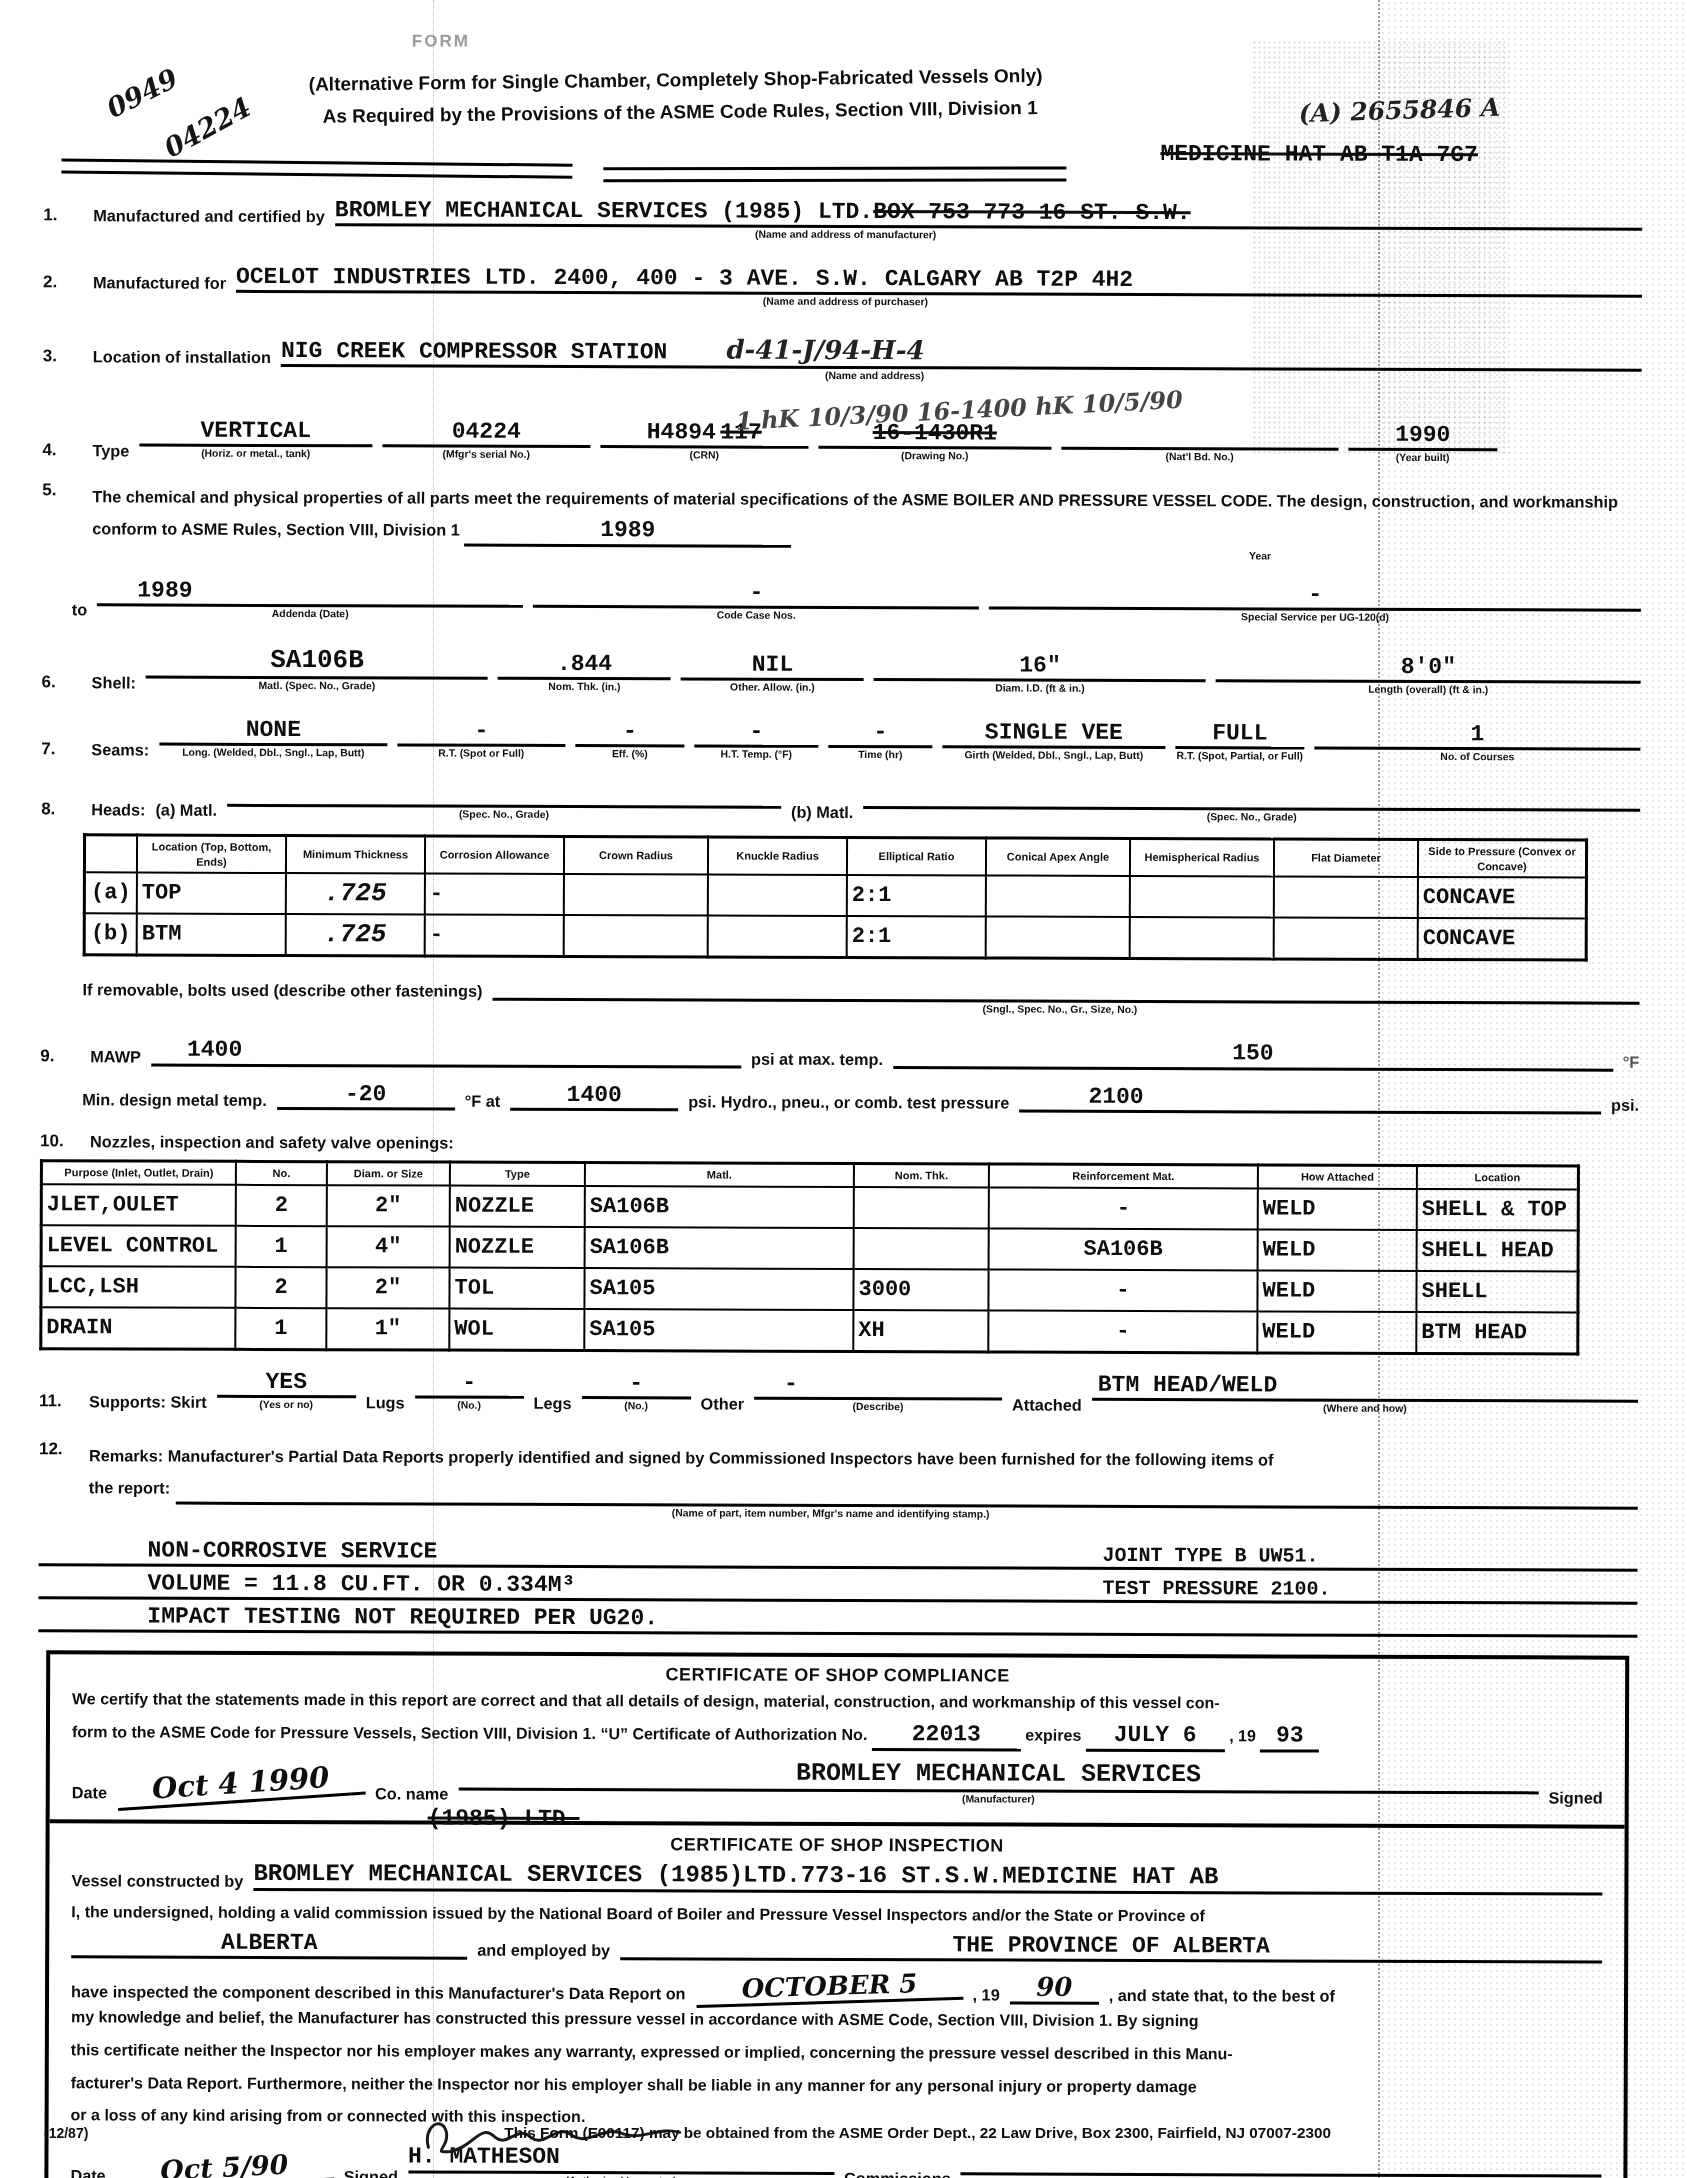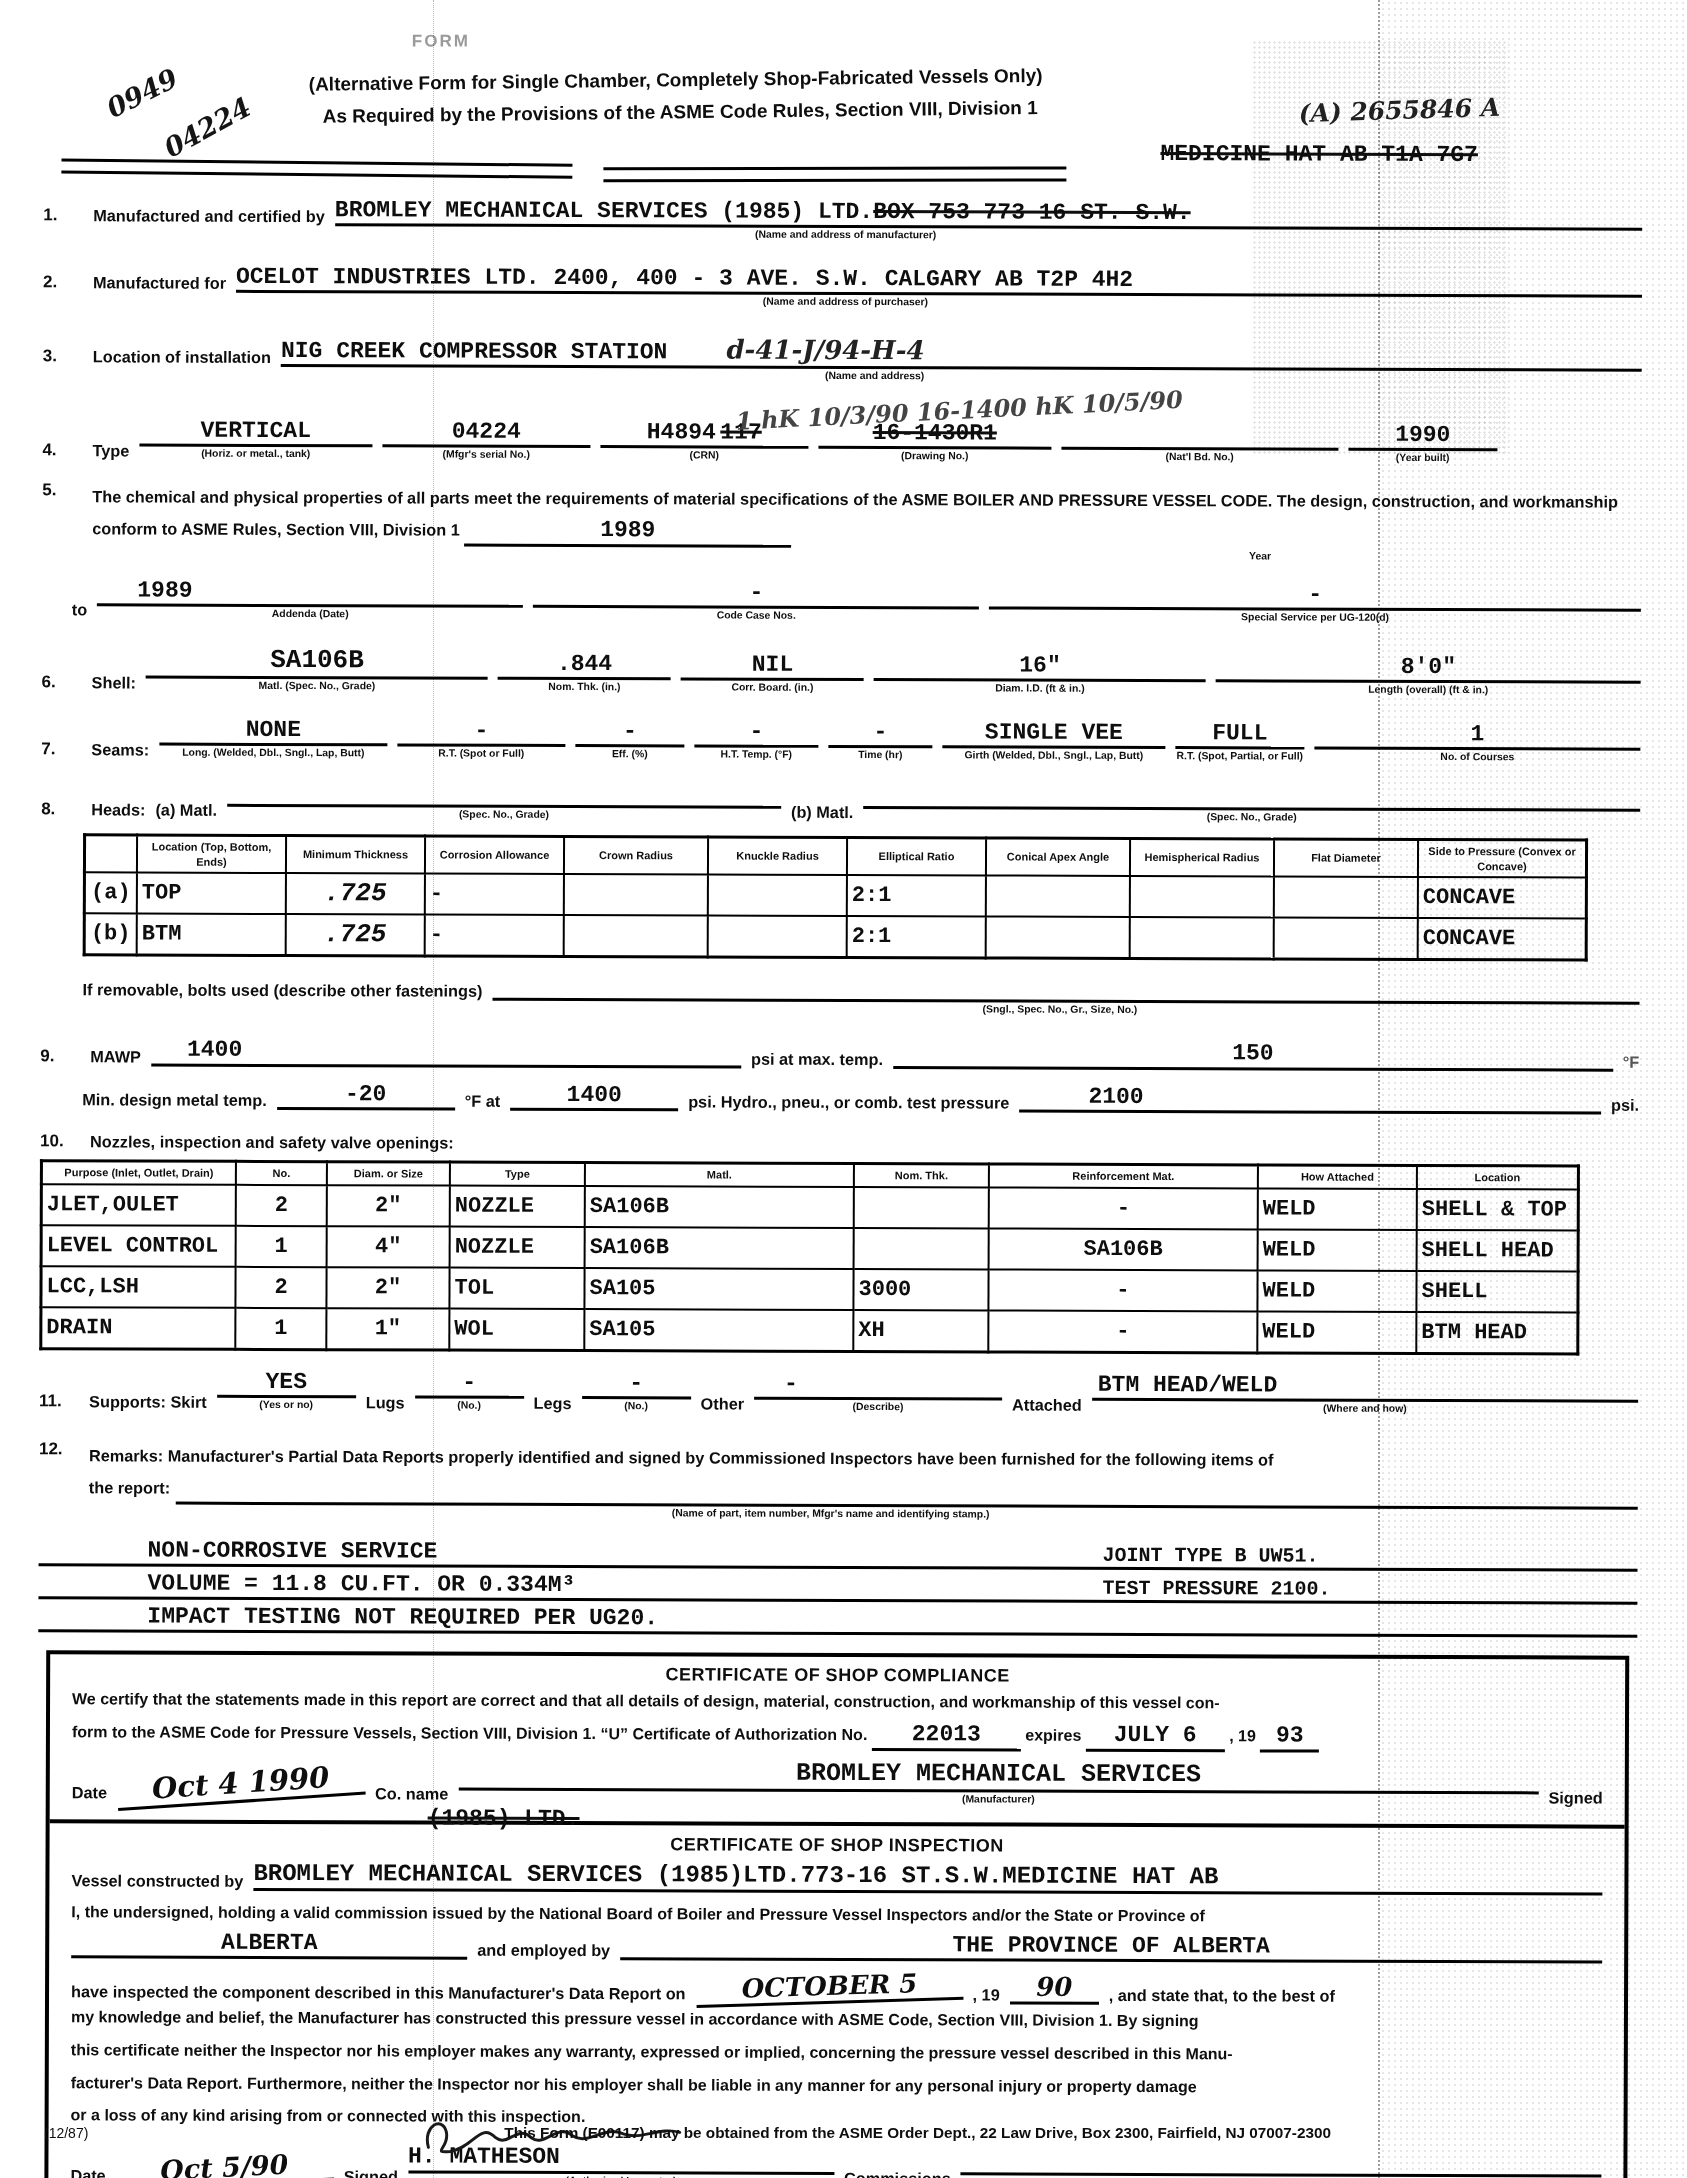--- a/index.html
+++ b/index.html
@@ -62,21 +62,21 @@
   .cert-title{text-align:center;font-weight:700;font-size:18px;letter-spacing:0.5px;}
   .cert-p{font-weight:700;font-size:16px;line-height:2.05;}
   .inlv{display:inline-block;border-bottom:3px solid #000;text-align:center;}
   .cert-divider{position:relative;height:36px;}
   .cert-divider .dline{position:absolute;left:-22px;right:-22px;top:17px;border-top:4px solid #000;}
   .cert-divider .co2{position:absolute;left:356px;top:2px;}
   .sig-wrap{position:relative;}
   .sig-wrap svg{position:absolute;left:10px;top:-30px;}
 
   .footer{position:absolute;left:44px;right:44px;bottom:36px;display:flex;align-items:baseline;}
-  .footer .rev{font-weight:400;font-size:14px;}
+  .footer .rev{font-weight:700;font-size:14px;}
   .footer .ftext{font-weight:700;font-size:15.3px;margin-left:416px;}
 </style>
 </head>
 <body>
 
 <div class="page">
   <div class="noise"></div>
   <div class="noise2"></div>
   <div class="foldline"></div>
   <div class="foldline2"></div>
@@ -177,21 +177,21 @@
       <div class="fld" style="width:342px">
         <span class="tw fill" style="font-size:26px">SA106B</span>
         <span class="cap">Matl. (Spec. No., Grade)</span>
       </div>
       <div class="fld" style="width:173px">
         <span class="tw fill">.844</span>
         <span class="cap">Nom. Thk. (in.)</span>
       </div>
       <div class="fld" style="width:183px">
         <span class="tw fill">NIL</span>
-        <span class="cap">Corr. Board. (in.)</span>
+        <span class="cap">Other. Allow. (in.)</span>
       </div>
       <div class="fld" style="width:332px">
         <span class="tw fill">16"</span>
         <span class="cap">Diam. I.D. (ft &amp; in.)</span>
       </div>
       <div class="fld" style="flex:1">
         <span class="tw fill">8'0"</span>
         <span class="cap">Length (overall) (ft &amp; in.)</span>
       </div>
     </div>

